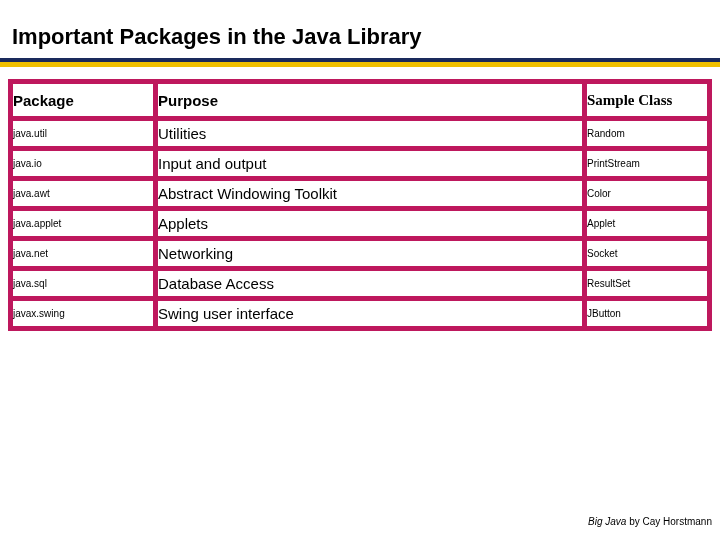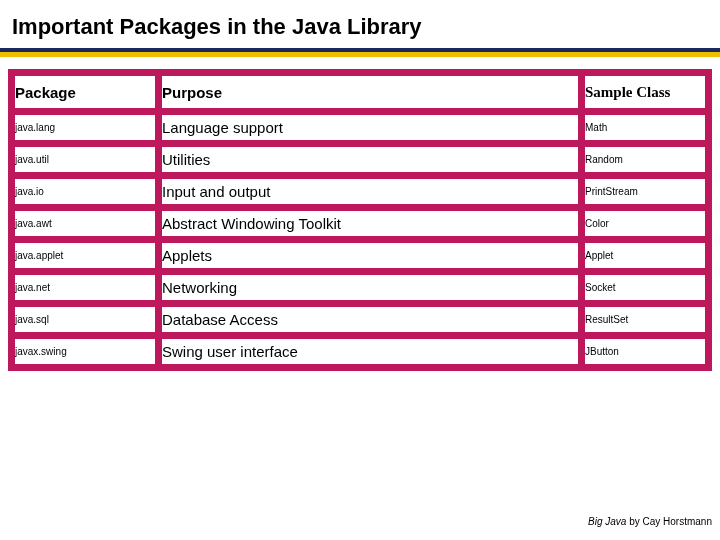--- a/index.html
+++ b/index.html
@@ -8,37 +8,37 @@
     width: 720px;
     height: 540px;
     font-family: Arial, Helvetica, sans-serif;
     background: #fff;
     color: #000;
     position: relative;
   }
   .title {
     font-size: 22px;
     font-weight: bold;
-    padding: 14px 12px 8px 12px;
+    padding: 24px 12px 8px 12px;
   }
   .rule-dark {
     height: 4px;
     background: #1a2a5c;
   }
   .rule-gold {
     height: 5px;
     background: #f0c000;
   }
   .table {
     width: calc(100% - 16px);
     margin: 12px 8px 0 8px;
     border-collapse: collapse;
   }
   .table th, .table td {
-    border: 7px solid #be185d;
+    border: 5px solid #be185d;
     text-align: left;
     vertical-align: middle;
     padding: 4px 0;
   }
   .table th {
     font-weight: bold;
     font-size: 15px;
     height: 24px;
   }
   .col-pkg { width: 140px; }
@@ -75,25 +75,20 @@
 
 <table class="table">
   <thead>
     <tr>
       <th class="col-pkg">Package</th>
       <th class="col-purpose">Purpose</th>
       <th class="col-sample">Sample Class</th>
     </tr>
   </thead>
   <tbody id="tbody">
-  <tr>
-        <td class="pkg-cell">java.lang</td>
-        <td class="purpose-cell">Language support</td>
-        <td class="sample-cell">Math</td>
-      </tr>
       <tr>
         <td class="pkg-cell">java.util</td>
         <td class="purpose-cell">Utilities</td>
         <td class="sample-cell">Random</td>
       </tr>
       <tr>
         <td class="pkg-cell">java.io</td>
         <td class="purpose-cell">Input and output</td>
         <td class="sample-cell">PrintStream</td>
       </tr>

